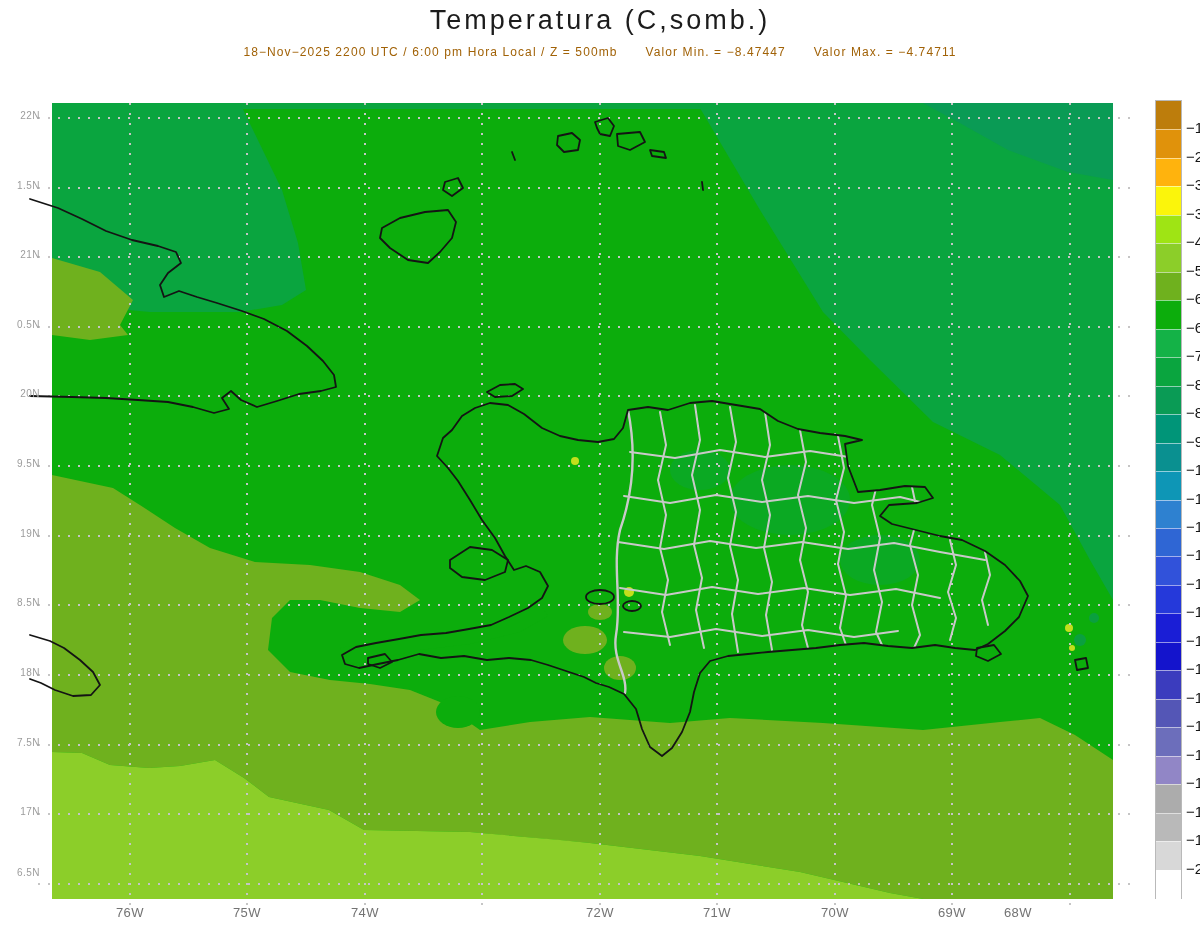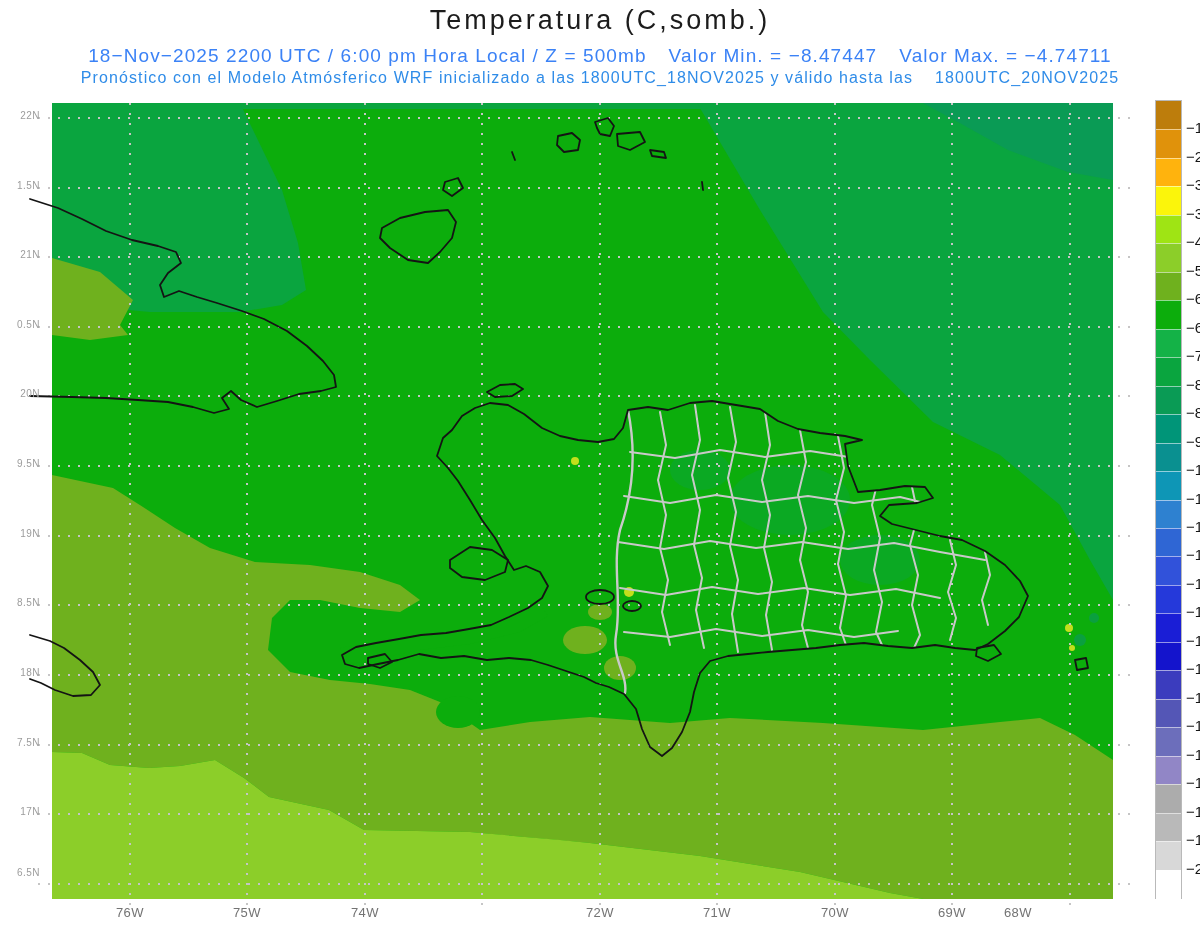--- a/index.html
+++ b/index.html
@@ -1,22 +1,22 @@
 <!DOCTYPE html>
 <html><head>
 <meta charset="utf-8">
 <style>
   html,body{margin:0;padding:0;background:#ffffff;}
   body{width:1200px;height:927px;overflow:hidden;font-family:"Liberation Sans",sans-serif;}
   .stage{position:relative;width:1200px;height:927px;background:#fff;}
 
   .title{position:absolute;top:5px;left:0;width:1200px;text-align:center;
          font-size:27px;letter-spacing:3px;color:#1c1c1c;white-space:nowrap;}
-  .sub1{position:absolute;top:45px;left:0;width:1200px;display:flex;justify-content:center;gap:22px;
-        font-size:19px;letter-spacing:1.1px;color:#3b82f6;white-space:nowrap;}
+  .sub1{position:absolute;top:45px;left:0;width:1200px;display:flex;justify-content:center;gap:28px;
+        font-size:12px;letter-spacing:1.1px;color:#a16207;white-space:nowrap;}
   .sub2{position:absolute;top:69px;left:0;width:1200px;display:flex;justify-content:center;gap:22px;
         font-size:16px;letter-spacing:1.1px;color:#2f8ce8;white-space:nowrap;}
 
   #map-svg{position:absolute;left:0;top:0;width:1200px;height:927px;}
 
   .lat-label{position:absolute;left:0;width:40px;text-align:right;
              font-size:10px;color:#9c9c9c;letter-spacing:.5px;}
   .lon-label{position:absolute;top:905px;width:44px;text-align:center;
              font-size:13px;color:#737373;letter-spacing:.5px;}
 
@@ -34,24 +34,20 @@
 </head>
 <body>
 
 <div class="stage">
 
   <div class="title">Temperatura (C,somb.)</div>
   <div class="sub1">
     <span>18−Nov−2025  2200 UTC / 6:00 pm Hora Local / Z = 500mb</span>
     <span>Valor Min. = −8.47447</span>
     <span>Valor Max. = −4.74711</span>
-  </div>
-  <div class="sub2">
-    <span>Pronóstico con el Modelo Atmósferico WRF inicializado a las 1800UTC_18NOV2025 y válido hasta las</span>
-    <span>1800UTC_20NOV2025</span>
   </div>
 
   <svg id="map-svg" viewBox="0 0 1200 927" xmlns="http://www.w3.org/2000/svg">
     <defs>
       <clipPath id="plot-clip">
           <rect x="52" y="103" width="1061" height="796"></rect>
         </clipPath>
       <clipPath id="clip-hisp">
         <path d="M437,456 L443,438 L452,430 L462,416 L475,408 L490,403 L508,405 L524,414 L542,428 L560,436 L578,440 L598,442 L614,439 L623,428 L628,410 L648,407 L668,410 L690,403 L712,401 L736,405 L760,409 L778,421 L798,429 L820,433 L845,436 L862,440 L845,444 L848,466 L858,492 L880,490 L905,486 L925,487 L933,498 L917,503 L889,505 L880,516 L892,524 L916,530 L940,536 L962,540 L985,551 L1005,565 L1020,581 L1028,596 L1019,617 L1005,631 L988,644 L975,650 L955,648 L935,645 L912,648 L888,646 L864,643 L840,645 L816,648 L792,650 L768,652 L748,654 L728,656 L710,661 L700,673 L694,692 L690,712 L682,732 L672,748 L662,756 L650,747 L642,729 L636,709 L624,694 L609,687 L596,683 L584,677 L566,671 L548,665 L531,660 L509,658 L487,660 L464,656 L441,658 L419,654 L398,660 L378,664 L359,668 L345,664 L342,655 L356,647 L376,643 L399,639 L421,635 L446,633 L469,629 L491,625 L509,617 L528,608 L542,598 L548,586 L540,572 L526,566 L514,570 L505,556 L495,538 L482,520 L470,500 L458,481 L448,468 Z"></path>
       </clipPath>

